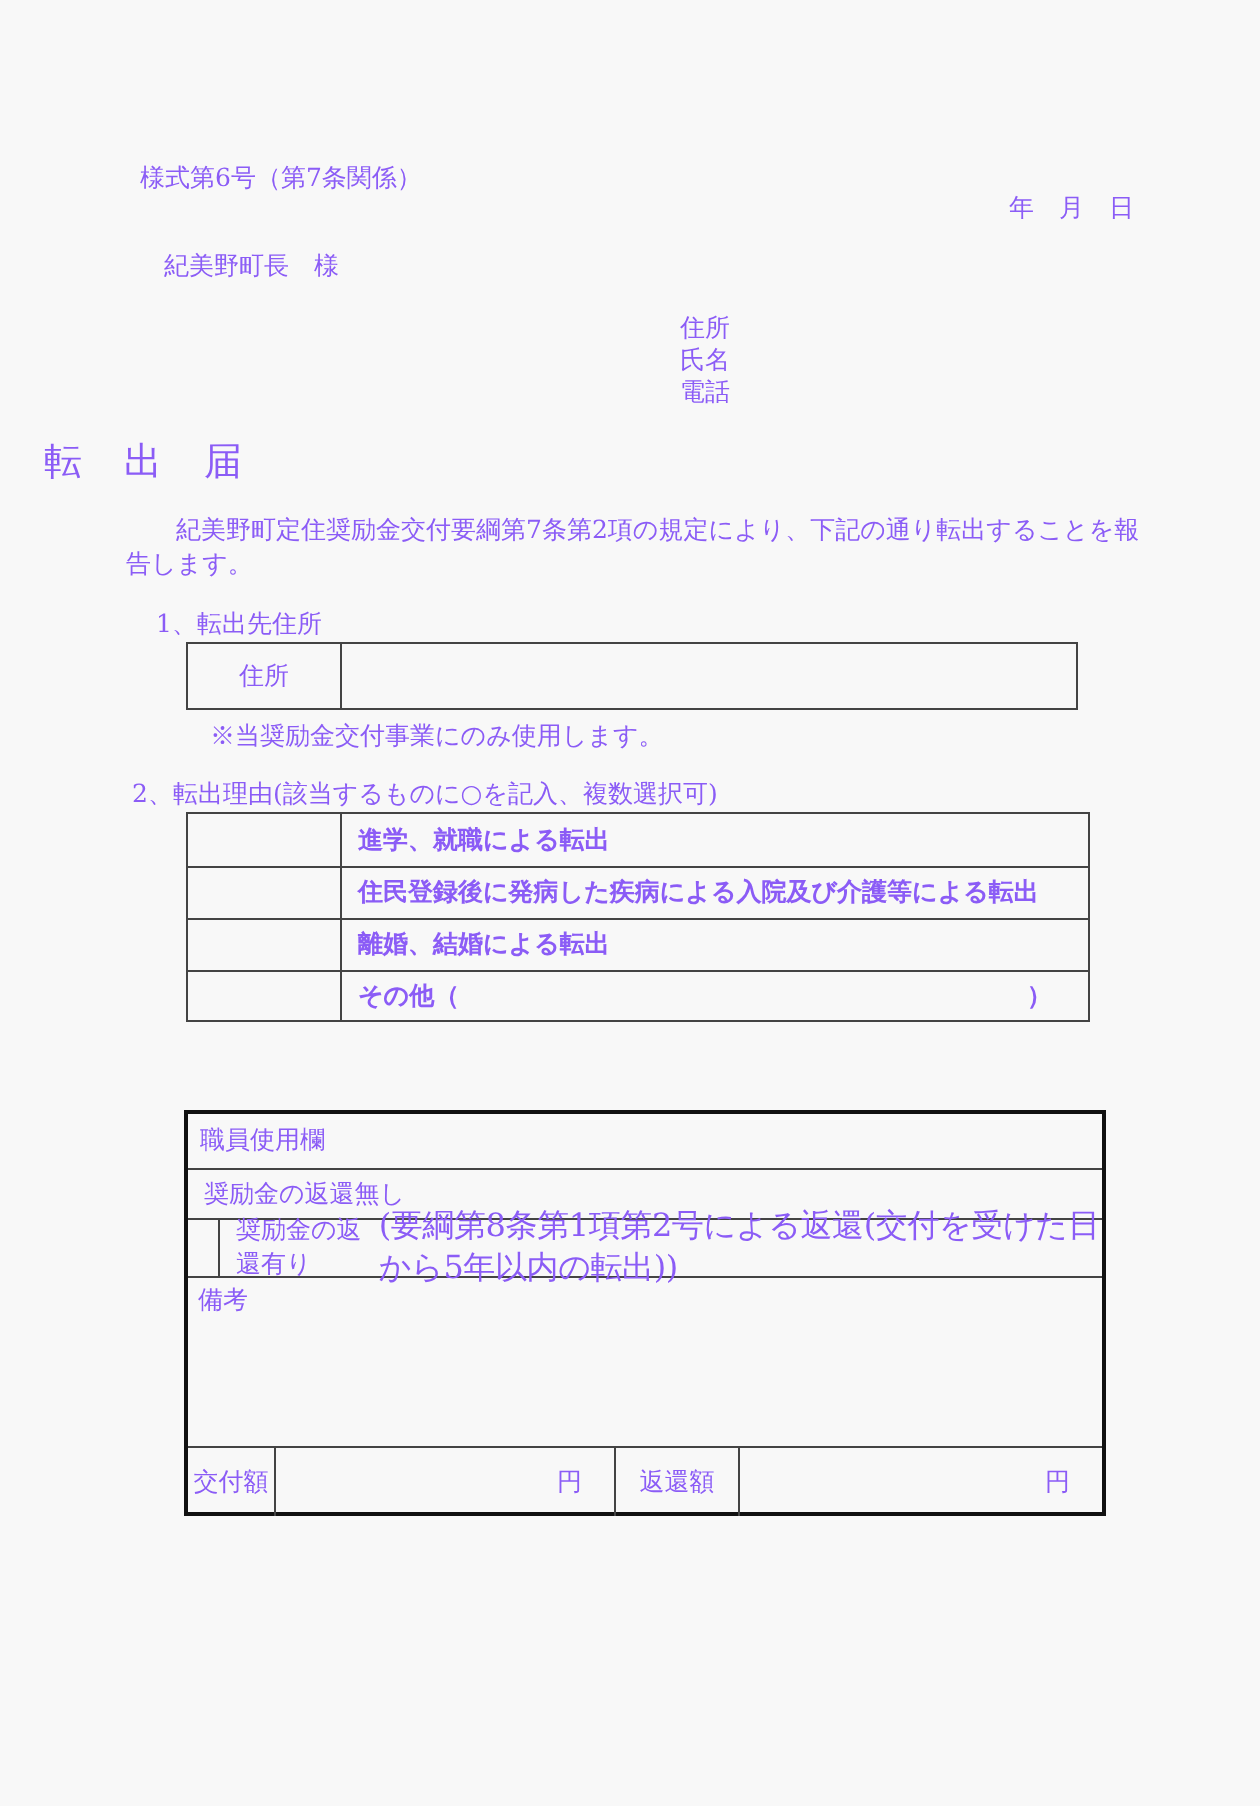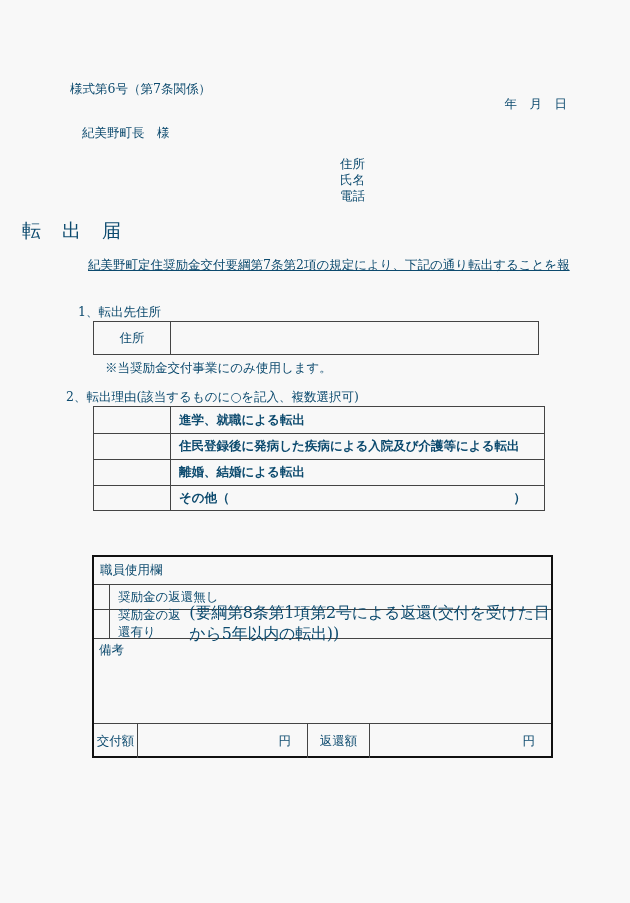--- a/index.html
+++ b/index.html
@@ -5,38 +5,38 @@
   html,body{margin:0;padding:0;}
   body{
     background:#e8e8e8;
     font-family:"DejaVu Serif","Liberation Serif",serif;
   }
   .page{
     position:relative;
     width:630px;height:903px;
     margin:0 auto;
     background:#f8f8f8;
-    color:#0c4a6e;
+    color:#8b5cf6;
     font-size:12.5px;
     overflow:hidden;
   }
   .abs{position:absolute;}
   .form-number{left:70px;top:81px;}
   .date-line{right:63px;top:96px;}
   .addressee{left:82px;top:125px;}
   .applicant{left:340px;top:156px;line-height:16px;}
   .doc-title{
     left:0;top:218px;width:630px;
     text-align:left;
     font-size:19px;
     letter-spacing:1px;
     font-weight:normal;margin:0;padding-left:22px;
   }
   .body-par{left:63px;top:256px;width:508px;line-height:17px;}
-  .body-par .indent{text-indent:25px;text-decoration:underline;}
+  .body-par .indent{text-indent:25px;}
   .sec-heading1{left:78px;top:304px;}
   .sec-heading2{left:66px;top:389px;}
   .note{left:105px;top:360px;}
 
   
   .table1{
     left:93px;top:321px;width:446px;height:34px;
     border:1px solid #444;box-sizing:border-box;
     display:flex;
   }
@@ -103,20 +103,21 @@
   <div class="abs applicant">
     <div>住所</div>
     <div>氏名</div>
     <div>電話</div>
   </div>
 
   <h1 class="abs doc-title">転　出　届</h1>
 
   <div class="abs body-par">
     <div class="indent">紀美野町定住奨励金交付要綱第7条第2項の規定により、下記の通り転出することを報</div>
+    <div>告します。</div>
   </div>
 
   <div class="abs sec-heading1">1、転出先住所</div>
 
   <div class="abs table1">
     <div class="label-cell">住所</div>
     <div class="value-cell"></div>
   </div>
 
   <div class="abs note">※当奨励金交付事業にのみ使用します。</div>
@@ -154,21 +155,21 @@
           <span>その他（</span>
           <span class="spacer"></span>
           <span>）</span>
         </div>
     </div>
   </div>
 
   <div class="abs staff">
     <div class="st-row st-header">職員使用欄</div>
 
-    <div class="st-row st-opt" style="height:25px;">
+    <div class="st-row st-opt" style="height:25px;flex-direction:column;">
       <div class="chk-cell"></div>
       <div class="opt-cell">
         <span>奨励金の返還無し</span>
           <span class="opt-detail"></span>
       </div>
     </div>
 
     <div class="st-row st-opt" style="height:29px;">
       <div class="chk-cell"></div>
       <div class="opt-cell">

